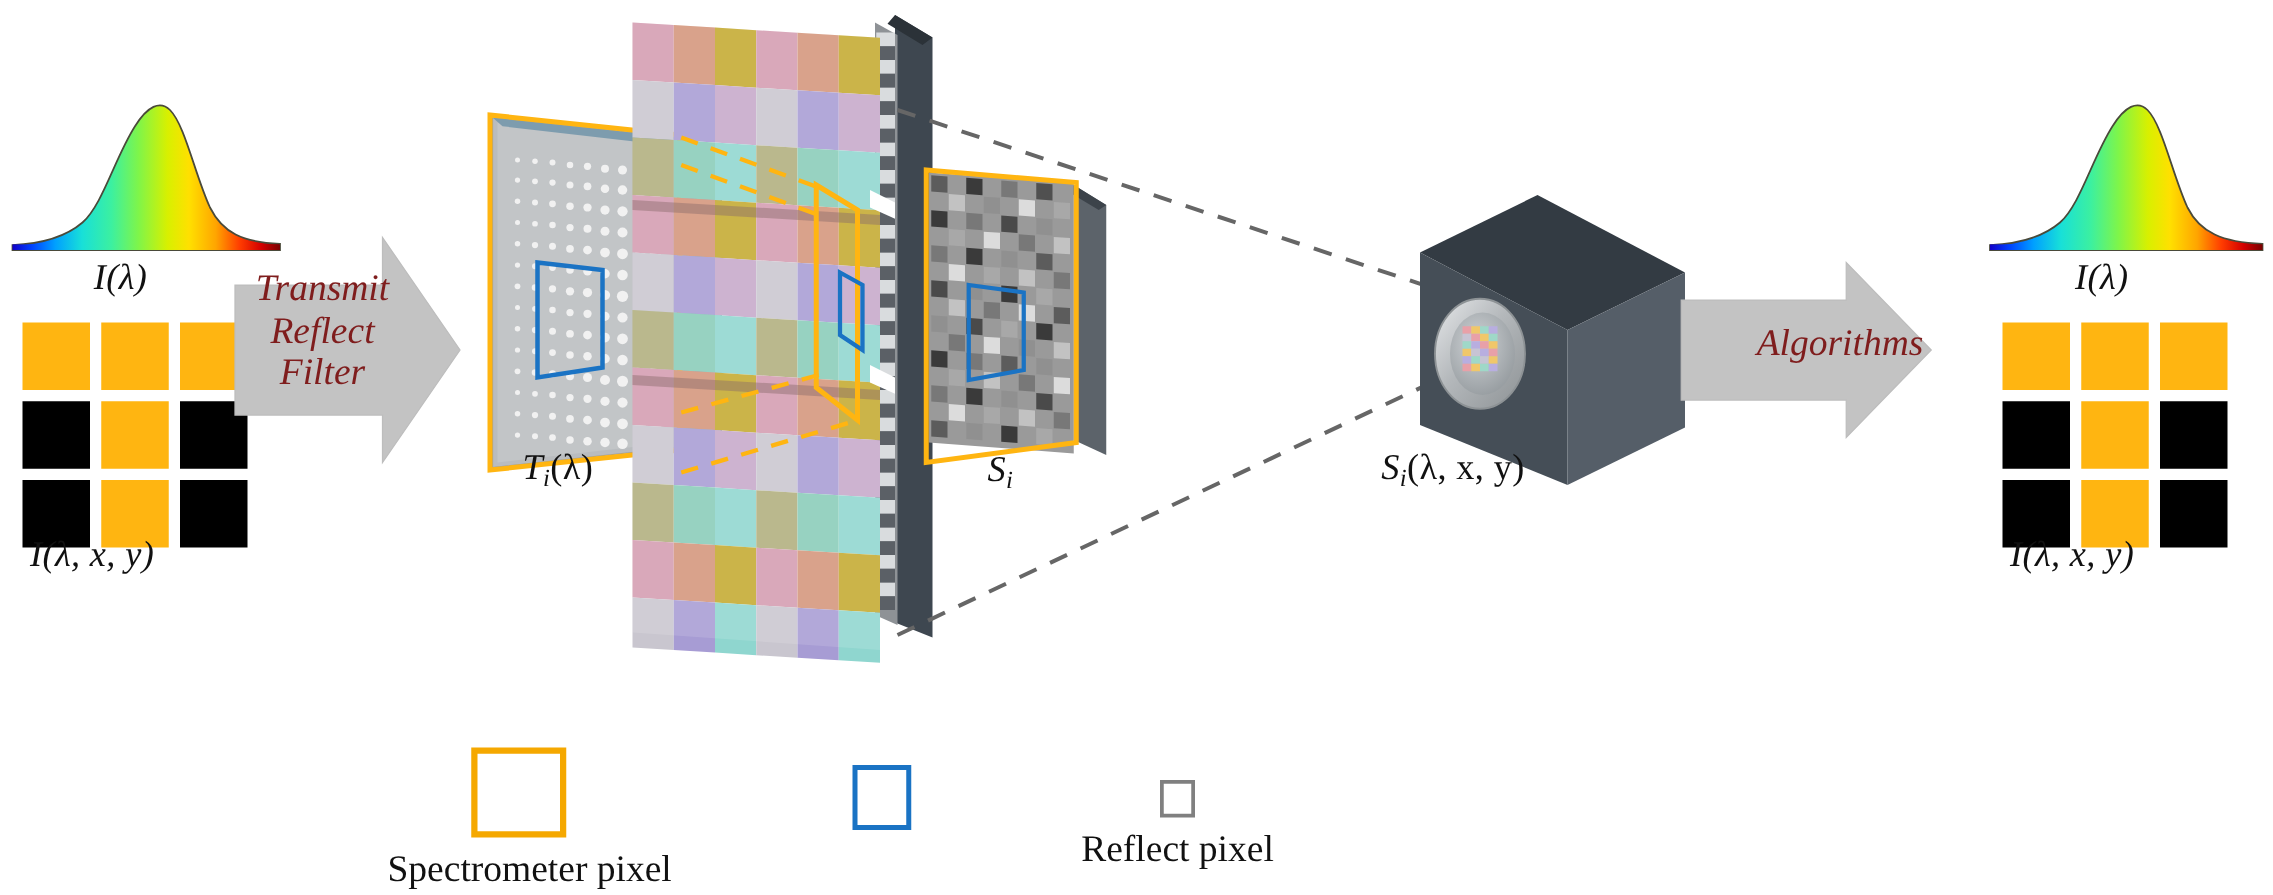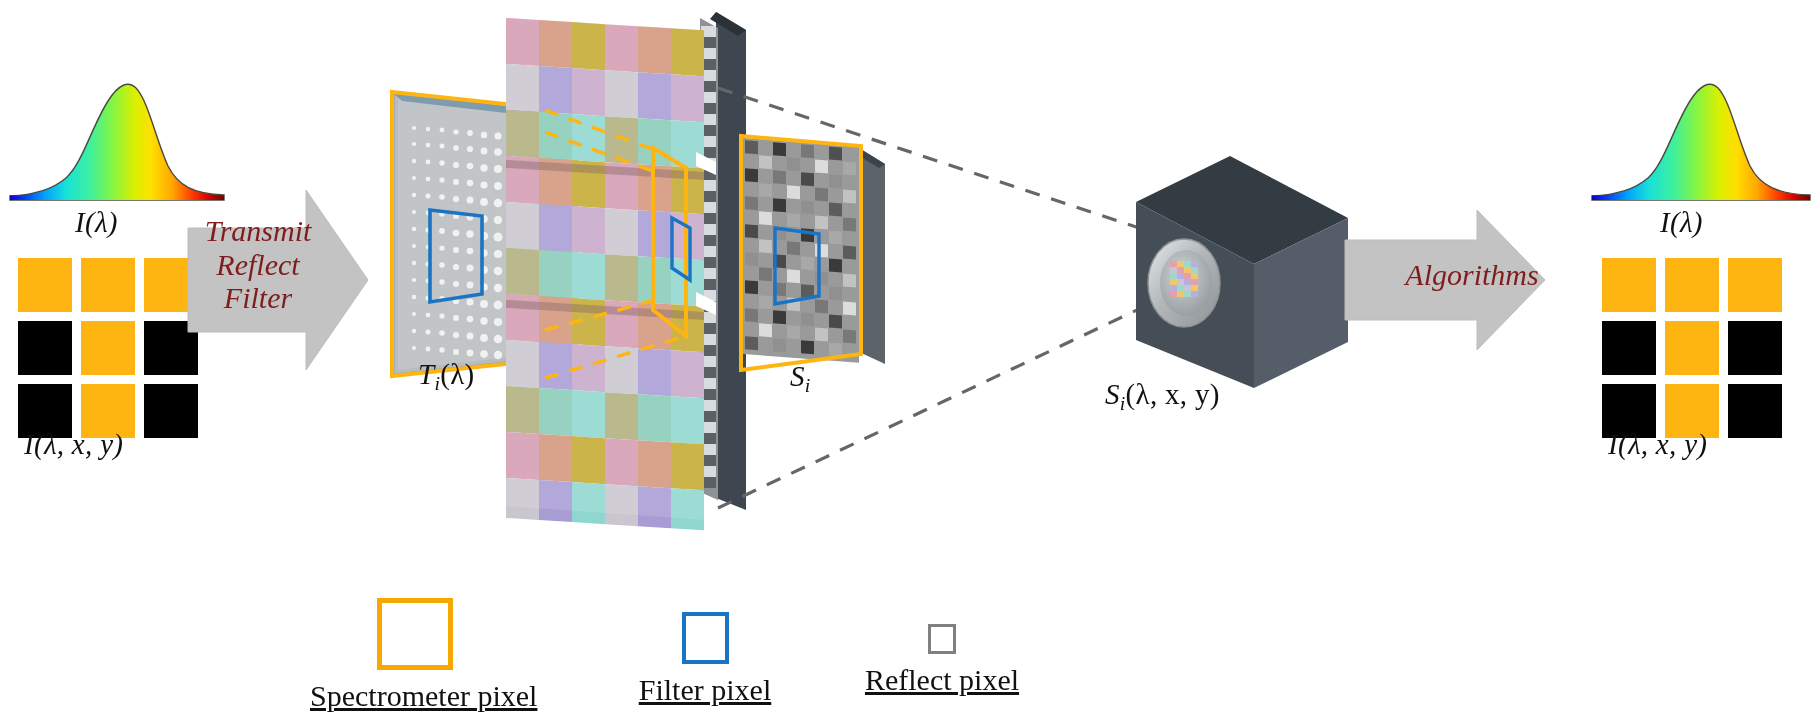--- a/index.html
+++ b/index.html
@@ -31,21 +31,21 @@
   .arrow svg{display:block;overflow:visible;}
   .arrow .atext{position:absolute;left:0;right:0;text-align:center;
                 font-size:30px;line-height:1.12;color:#7f1d1d;
                 font-family:"Liberation Serif","DejaVu Serif",serif;font-style:italic;}
 
   
   .legend{position:absolute;left:0;top:628px;width:1818px;height:88px;}
   .lg-item{position:absolute;text-align:center;}
   .lg-box{margin:0 auto;background:transparent;}
   .lg-cap{font-size:30px;margin-top:9px;white-space:nowrap;
-          font-family:"Liberation Serif","DejaVu Serif",serif;text-decoration:underline;}
+          font-family:"Liberation Serif","DejaVu Serif",serif;}
 
   
   .connect{position:absolute;left:0;top:0;width:1818px;height:716px;
            pointer-events:none;}
 </style>
 </head>
 <body>
 
 <div class="stage">
 
@@ -579,21 +579,21 @@
           <rect x="7" y="24" width="7" height="6" fill="#9fd8c8"></rect>
         <rect x="14" y="24" width="7" height="6" fill="#c7c4d4"></rect>
           <rect x="21" y="24" width="7" height="6" fill="#f0c76a"></rect>
         <rect x="0" y="30" width="7" height="6" fill="#e8a0a8"></rect>
           <rect x="7" y="30" width="7" height="6" fill="#f0c76a"></rect>
         <rect x="14" y="30" width="7" height="6" fill="#9fd8c8"></rect>
           <rect x="21" y="30" width="7" height="6" fill="#b8aee0"></rect>
       </g>
     </g>
   </svg>
-  <div class="mlabel" style="left:1105px;top:358px;margin-top:20px;">
+  <div class="mlabel" style="left:1105px;top:358px;">
     <span>S</span><span class="sub">i</span><span class="up">(λ, x, y)</span>
   </div>
 
   <div class="arrow" style="left:1345px;top:210px;width:200px;height:140px;">
     <svg width="200" height="140" viewBox="0 0 200 140">
       <path d="M0,30 L132,30 L132,0 L200,70 L132,140 L132,110 L0,110 Z" fill="#C3C3C3" stroke="#BDBDBD" stroke-width="1"></path>
     </svg>
     <div class="atext" style="top:48px;width:140px;left:16px;margin-left:41px;">
       <div>Algorithms</div>
     </div>
@@ -622,21 +622,20 @@
   </div>
   <div class="mlabel" style="left:1608px;top:428px;">I(λ, x, y)</div>
 
   <div class="legend">
     <div class="lg-item" style="left:310px;width:210px;top:-30px;">
       <div class="lg-box" style="width:66px;height:62px;border:5px solid #F5A800;"></div>
       <div class="lg-cap">Spectrometer pixel</div>
     </div>
     <div class="lg-item" style="left:600px;width:210px;top:-30px;">
       <div class="lg-box" style="width:39px;height:44px;border:4px solid #1A73C4;margin-top:14px;"></div>
-      <div class="lg-cap">Filter pixel</div>
     </div>
     <div class="lg-item" style="left:822px;width:240px;top:-30px;">
       <div class="lg-box" style="width:22px;height:24px;border:3px solid #808080;margin-top:26px;"></div>
       <div class="lg-cap">Reflect pixel</div>
     </div>
   </div>
 
 </div>
 
 </body></html>

